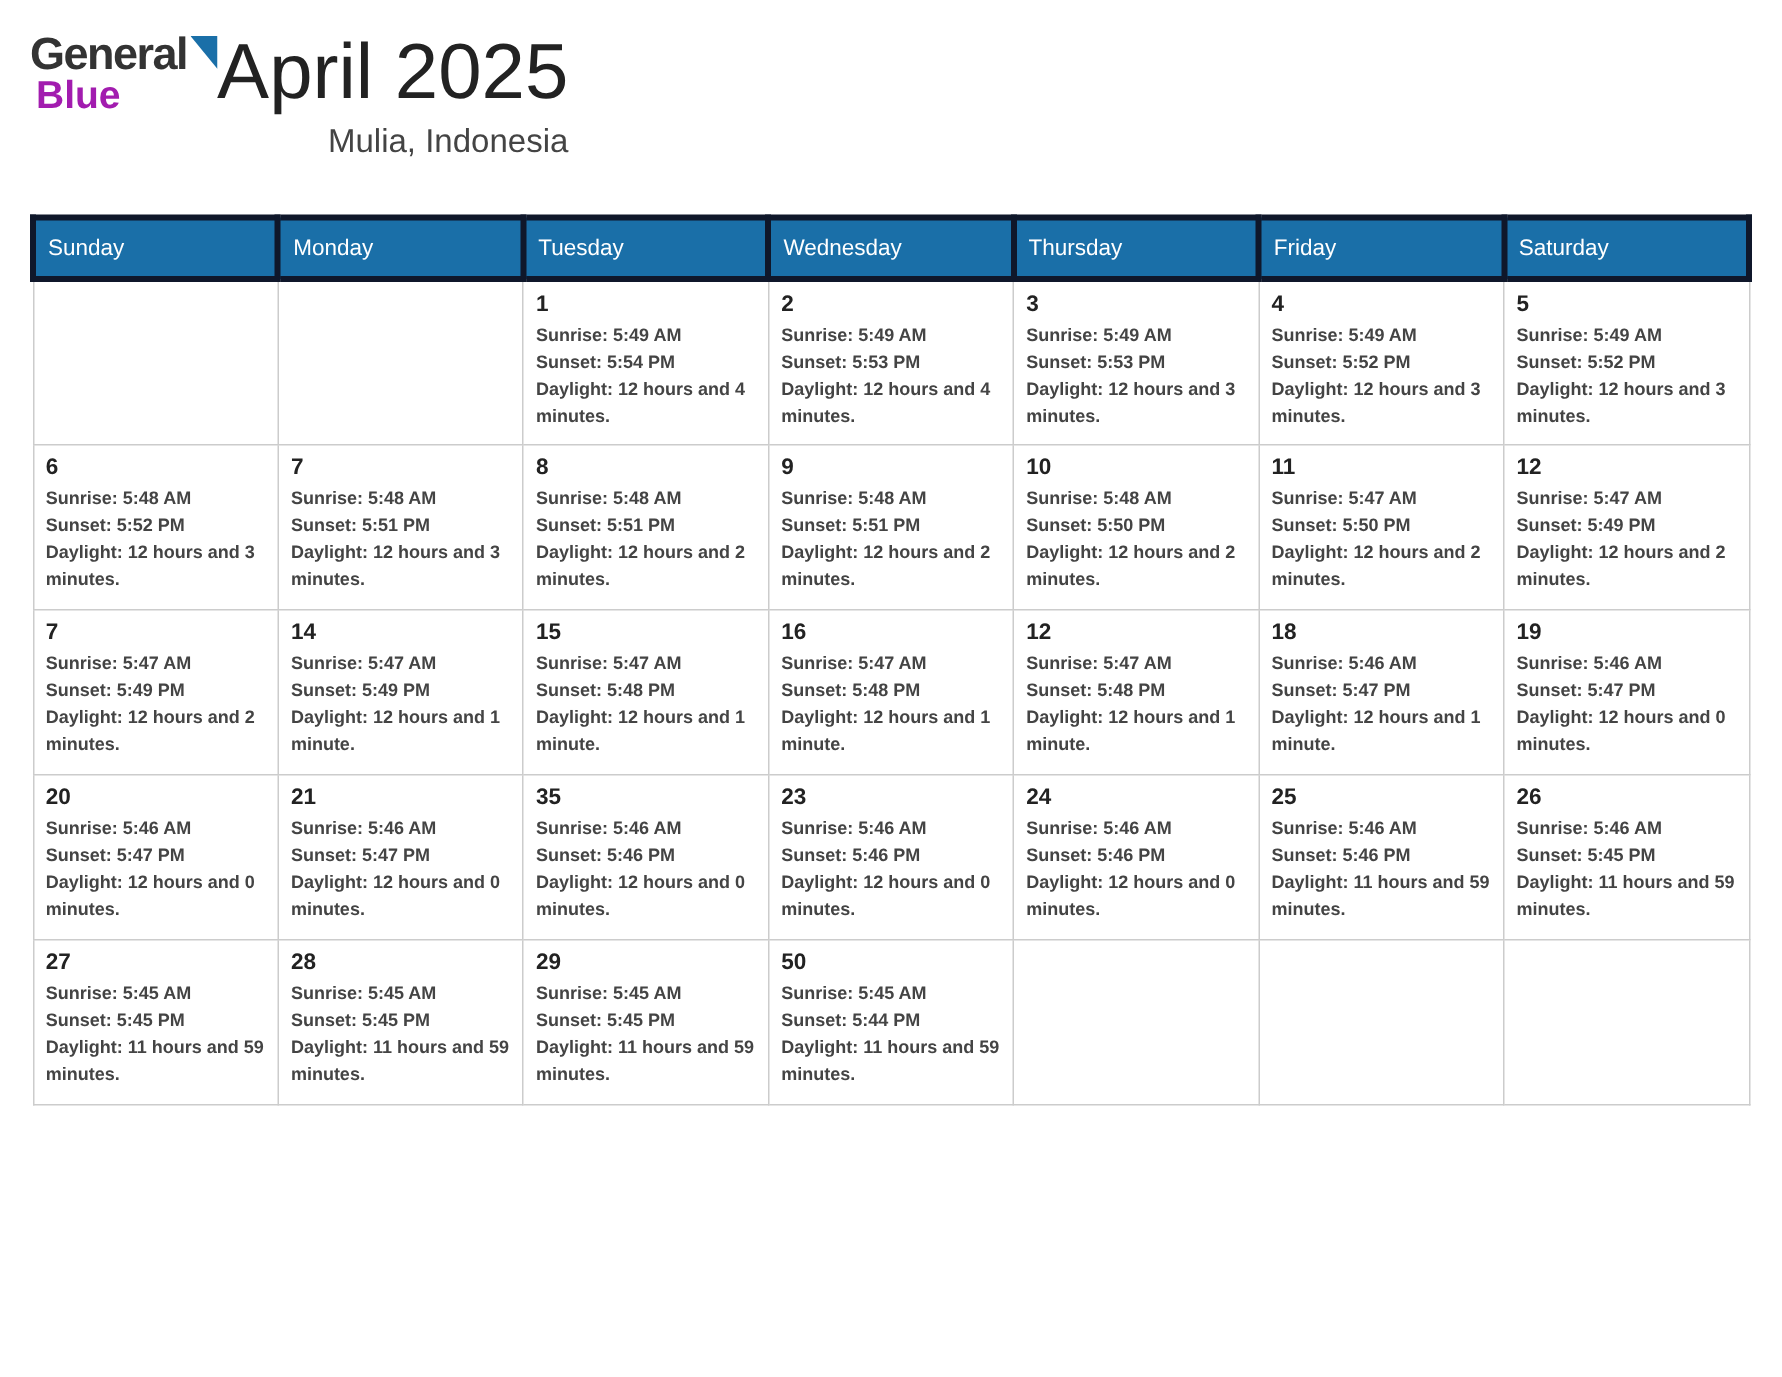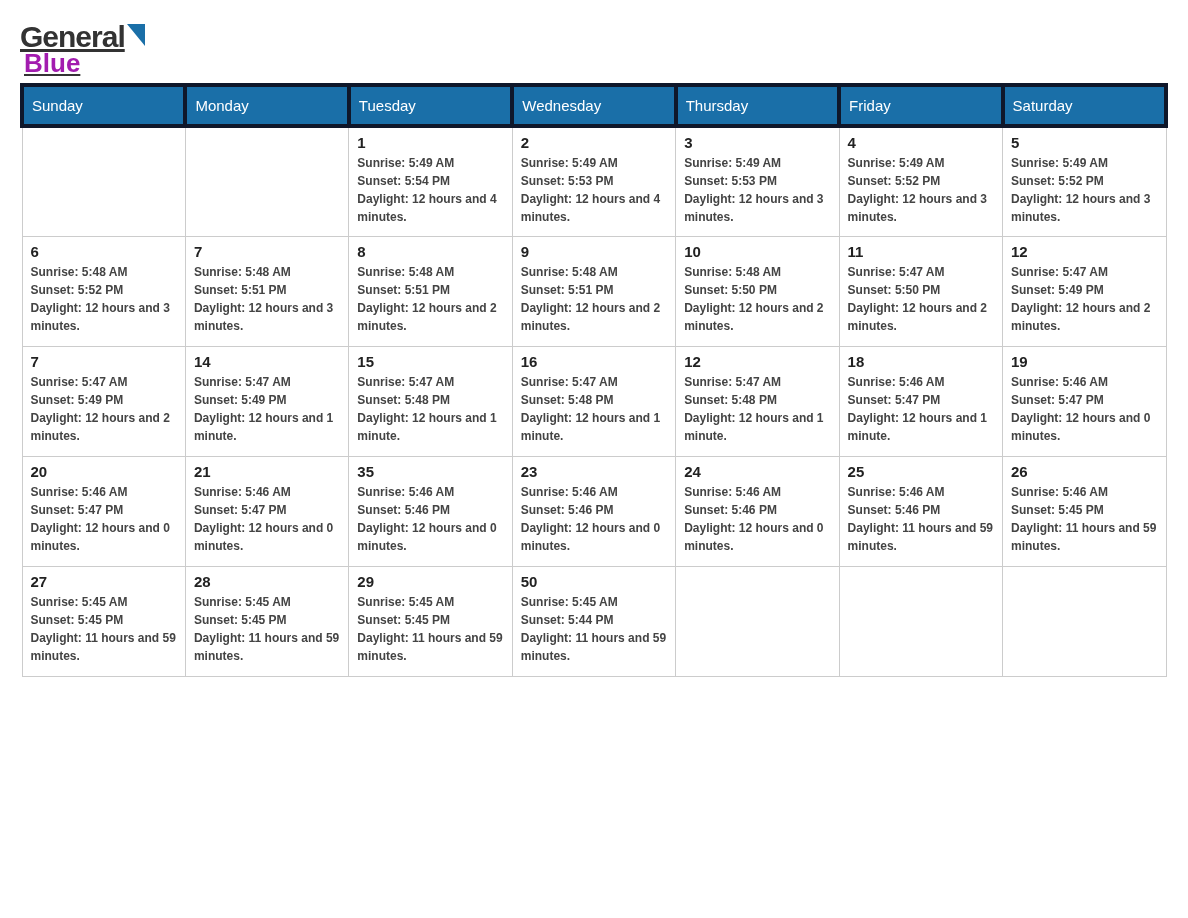--- a/index.html
+++ b/index.html
@@ -8,22 +8,21 @@
       background: #fff;
       color: #333;
       padding: 20px;
       width: 1188px;
       min-height: 918px;
     }
     .header {
       display: flex;
       justify-content: flex-start;
       align-items: flex-start;
-      margin-bottom: 4px;
-      text-decoration: underline;
+      margin-bottom: 36px;
     }
     .title-section {
       text-align: right;
     }
     .month-title {
       font-size: 52px;
       font-weight: normal;
       color: #222;
       line-height: 1.1;
     }
@@ -99,20 +98,24 @@
   <div class="logo-wrapper">
     <div class="logo-row1">
       <span class="logo-g">General</span>
       <span style="display:inline-block;margin-left:2px;margin-bottom:0px;">
         <svg width="18" height="22" viewBox="0 0 18 22">
           <polygon points="0,0 18,0 18,22" fill="#1a6fa8"></polygon>
         </svg>
       </span>
     </div>
     <div class="logo-blue-row">Blue</div>
+  </div>
+  <div class="title-section">
+    <div class="month-title">April 2025</div>
+    <div class="location-title">Mulia, Indonesia</div>
   </div>
 </div>
 
 <table>
   <thead>
     <tr>
       <th>Sunday</th>
       <th>Monday</th>
       <th>Tuesday</th>
       <th>Wednesday</th>

